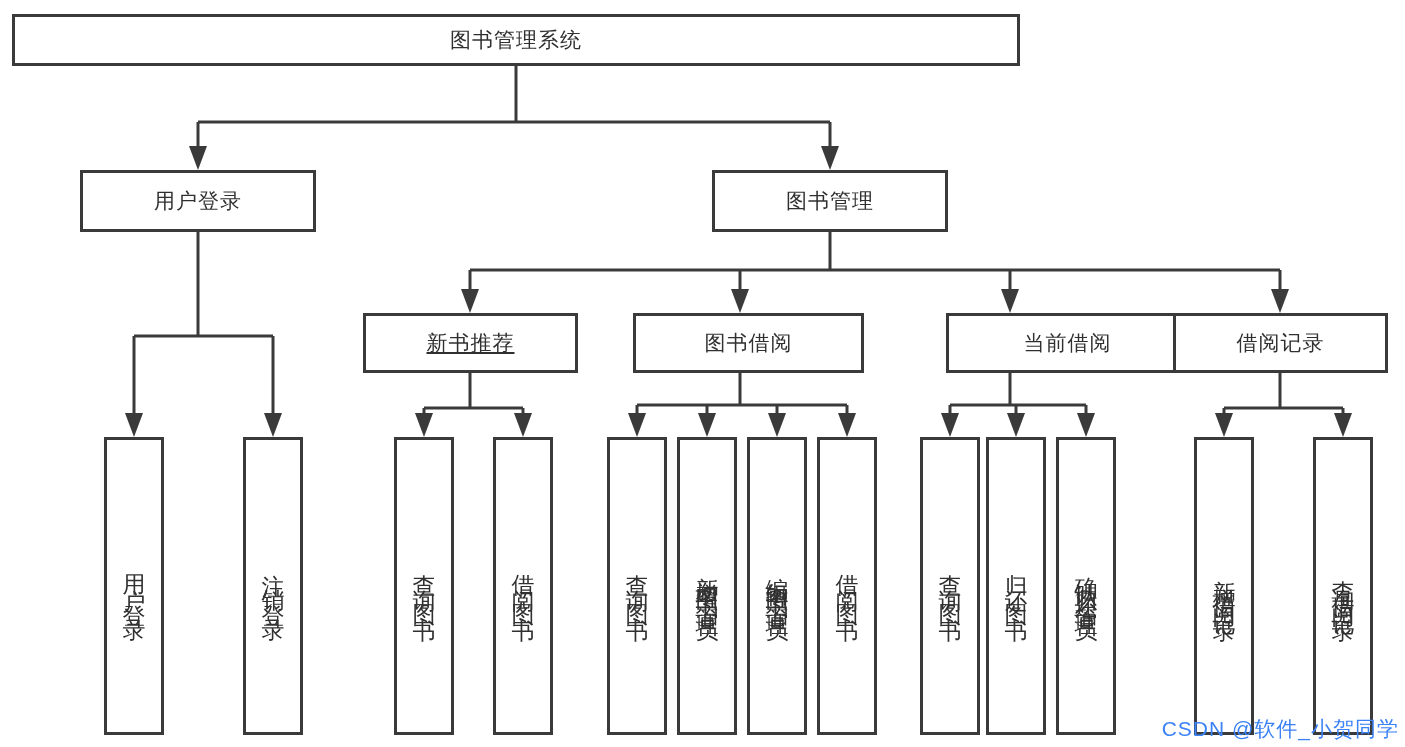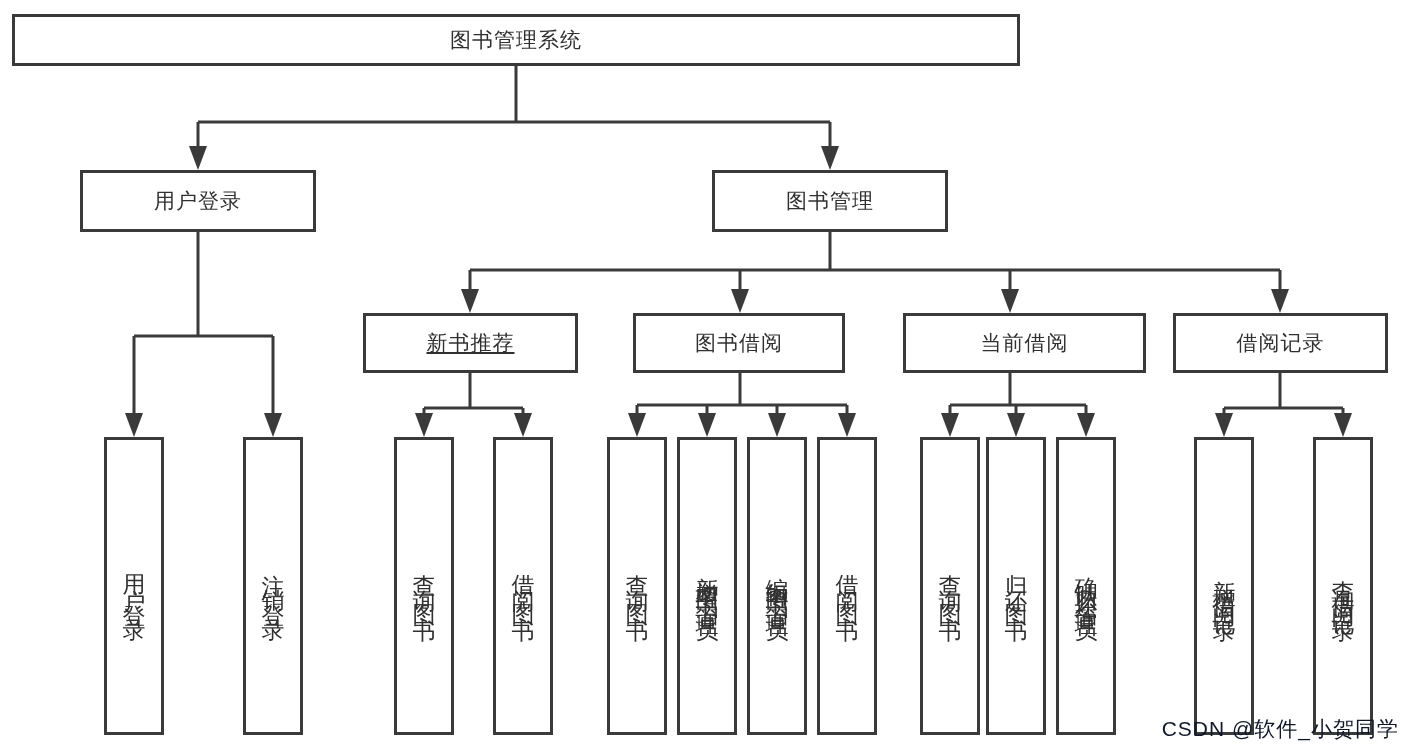--- a/index.html
+++ b/index.html
@@ -33,21 +33,21 @@
     color:#303030;
     line-height:1;
   }
   .v-short .vtext{letter-spacing:15px;}
   .v-mid   .vtext{letter-spacing:8px;}
   .v-long  .vtext{letter-spacing:6px;}
   .watermark{
     position:absolute;
     right:6px;bottom:4px;
     font-size:21px;
-    color:#0f172a;
+    color:#3b82f6;
     z-index:3;
     letter-spacing:1px;
     white-space:nowrap;
   }
 </style>
 </head>
 <body>
 
 <div class="stage">
 
@@ -108,24 +108,24 @@
   <div class="node hnode" style="left:80px;top:170px;width:236px;height:62px;">
     <span>用户登录</span>
   </div>
   <div class="node hnode" style="left:712px;top:170px;width:236px;height:62px;font-family:Liberation Serif, serif;">
     <span>图书管理</span>
   </div>
 
   <div class="node hnode" style="left:363px;top:313px;width:215px;height:60px;text-decoration:underline;">
     <span>新书推荐</span>
   </div>
-  <div class="node hnode" style="left:633px;top:313px;width:212px;height:60px;">
+  <div class="node hnode" style="left:633px;top:313px;width:231px;height:60px;">
     <span>图书借阅</span>
   </div>
-  <div class="node hnode" style="left:903px;top:313px;width:243px;height:60px;">
+  <div class="node hnode" style="left:946px;top:313px;width:243px;height:60px;">
     <span>当前借阅</span>
   </div>
   <div class="node hnode" style="left:1173px;top:313px;width:215px;height:60px;">
     <span>借阅记录</span>
   </div>
 
   <div class="node vnode v-short" style="left:104px;">
     <span class="vtext">用户登录</span>
   </div>
   <div class="node vnode v-short" style="left:243px;">

